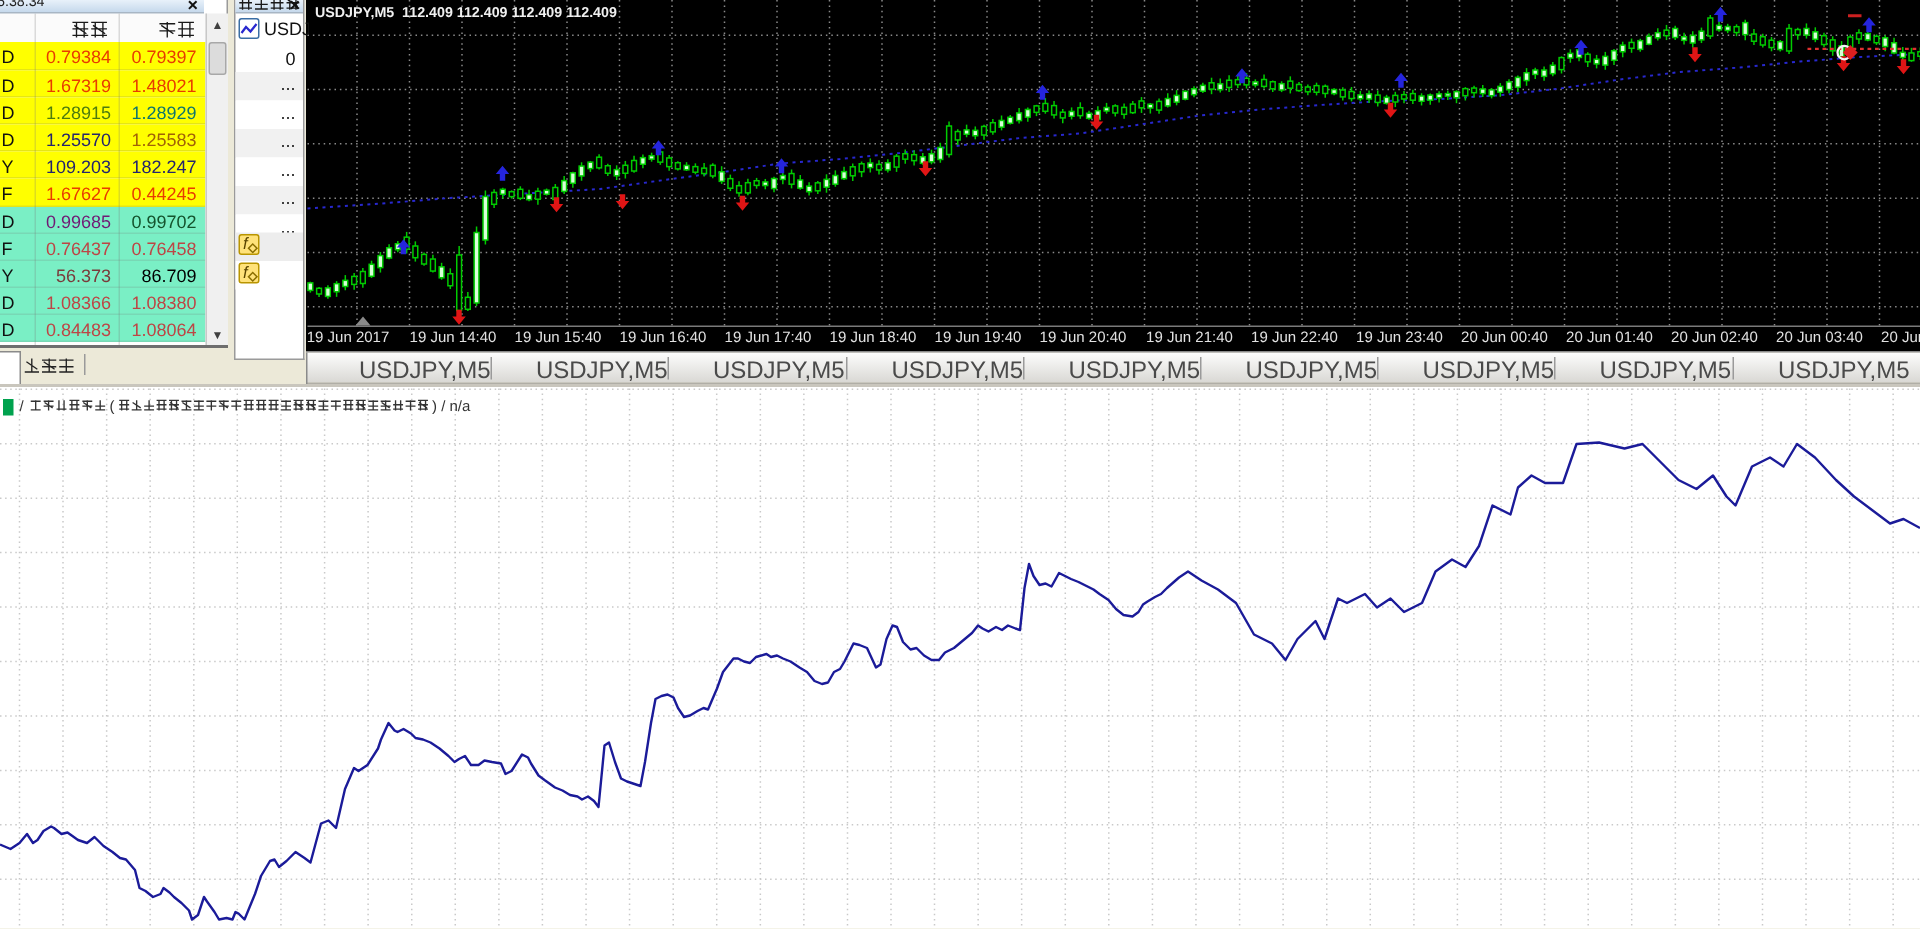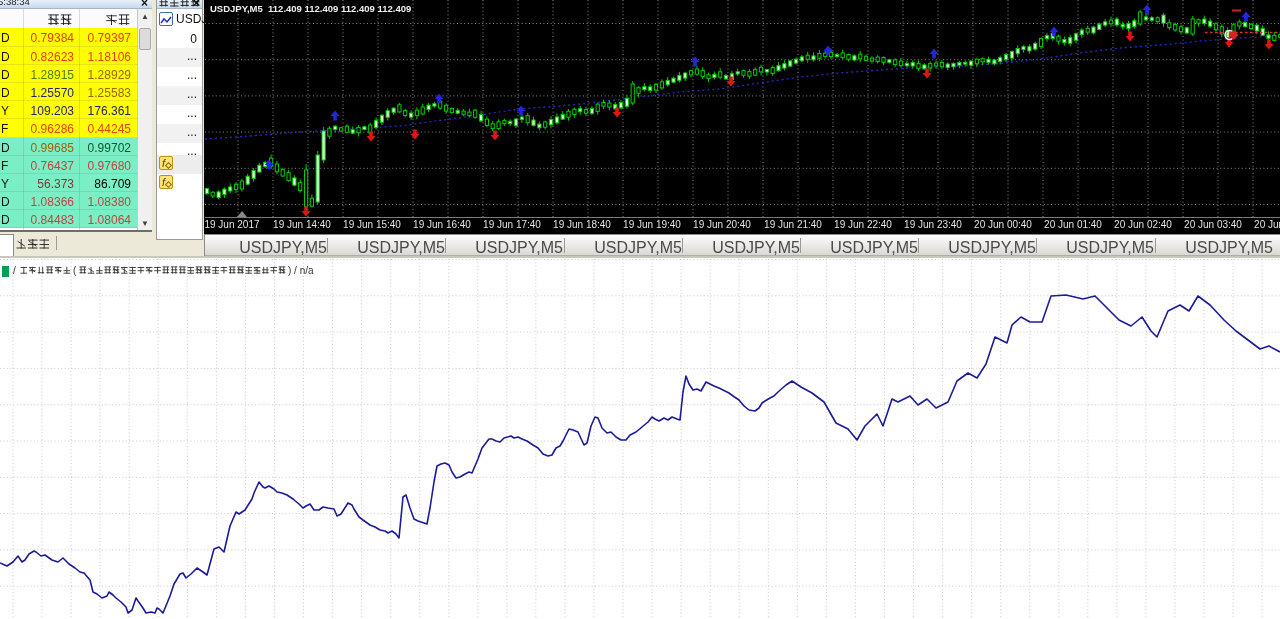--- a/index.html
+++ b/index.html
@@ -2,21 +2,21 @@
 <html><head><meta charset="utf-8">
 <style>
 * { margin:0; padding:0; box-sizing:border-box; }
 html,body { width:1280px; height:619px; overflow:hidden;
   font-family:"Liberation Sans", sans-serif; background:#ece9d8; }
 #root { position:relative; width:1280px; height:619px; }
 
 
 #mw { position:absolute; left:0; top:0; width:152px; height:231px; background:#fff;
   border-right:1px solid #9a9a9a; }
-#mwtitle { position:absolute; left:0; top:0; width:152px; height:9px;
+#mwtitle { position:absolute; left:0; top:0; width:136px; height:9px;
   background:linear-gradient(#e8f1fa,#c6d9ec); border-bottom:1px solid #a8b6c4;
   overflow:hidden; font-size:9.5px; color:#222; }
 #mwtitle .t { position:absolute; left:-2px; top:-4px; }
 #mwtitle .x { position:absolute; right:4px; top:-4.5px; font-size:12px; font-weight:bold; color:#111; }
 #mwhead { position:absolute; left:0; top:9px; width:137px; height:19.5px; background:#fbfbfb;
   border-bottom:1px solid #c8c8c8; font-size:12px; color:#1a1a1a; }
 #mwhead svg { position:absolute; left:0; top:0; }
 .mwrow { position:absolute; left:0; width:137px; height:18.2px; font-size:12px;
   box-shadow:inset 0 -1px rgba(110,110,110,0.18); }
 .mwrow .sym { position:absolute; left:1px; top:2.5px; color:#111; }
@@ -550,52 +550,52 @@
           <path d="M118.8,5.9 L129.3,5.9 M118.8,10.2 L129.3,10.2 M118.8,14.6 L129.3,14.6 M121.5,5.7 L121.5,16.0 M126.6,5.7 L126.6,16.0" stroke="#1a1a1a" stroke-width="0.9" fill="none"></path>
         </svg>
       </div>
 <div class="mwrow" style="top:28px;height:19px;background:#ffff00">
         <span class="sym">D</span>
         <span class="px s1" style="color:#e83c00">0.79384</span>
         <span class="px s2" style="color:#e83c00">0.79397</span>
       </div>
 <div class="mwrow" style="top:47px;height:18px;background:#ffff00">
         <span class="sym">D</span>
-        <span class="px s1" style="color:#e83c00">0.82623</span>
-        <span class="px s2" style="color:#e83c00">1.18106</span>
+        <span class="px s1" style="color:#e83c00">1.67319</span>
+        <span class="px s2" style="color:#e83c00">1.48021</span>
       </div>
 <div class="mwrow" style="top:65px;height:18px;background:#ffff00">
         <span class="sym">D</span>
         <span class="px s1" style="color:#4d7c0f">1.28915</span>
-        <span class="px s2" style="color:#a16207">1.28929</span>
+        <span class="px s2" style="color:#0f766e">1.28929</span>
       </div>
 <div class="mwrow" style="top:83px;height:18px;background:#ffff00">
         <span class="sym">D</span>
         <span class="px s1" style="color:#24246e">1.25570</span>
         <span class="px s2" style="color:#a16207">1.25583</span>
       </div>
 <div class="mwrow" style="top:101px;height:18px;background:#ffff00">
         <span class="sym">Y</span>
         <span class="px s1" style="color:#24246e">109.203</span>
-        <span class="px s2" style="color:#24246e">176.361</span>
+        <span class="px s2" style="color:#24246e">182.247</span>
       </div>
 <div class="mwrow" style="top:119px;height:19px;background:#ffff00">
         <span class="sym">F</span>
-        <span class="px s1" style="color:#e83c00">0.96286</span>
+        <span class="px s1" style="color:#e83c00">1.67627</span>
         <span class="px s2" style="color:#e83c00">0.44245</span>
       </div>
 <div class="mwrow" style="top:138px;height:18px;background:#7aefc5">
         <span class="sym">D</span>
-        <span class="px s1" style="color:#a16207">0.99685</span>
+        <span class="px s1" style="color:#701a75">0.99685</span>
         <span class="px s2" style="color:#14532d">0.99702</span>
       </div>
 <div class="mwrow" style="top:156px;height:18px;background:#7aefc5">
         <span class="sym">F</span>
         <span class="px s1" style="color:#bd4545">0.76437</span>
-        <span class="px s2" style="color:#bd4545">0.97680</span>
+        <span class="px s2" style="color:#bd4545">0.76458</span>
       </div>
 <div class="mwrow" style="top:174px;height:18px;background:#7aefc5">
         <span class="sym">Y</span>
         <span class="px s1" style="color:#7a3b3b">56.373</span>
         <span class="px s2" style="color:#000000">86.709</span>
       </div>
 <div class="mwrow" style="top:192px;height:18px;background:#7aefc5">
         <span class="sym">D</span>
         <span class="px s1" style="color:#bd4545">1.08366</span>
         <span class="px s2" style="color:#bd4545">1.08380</span>

